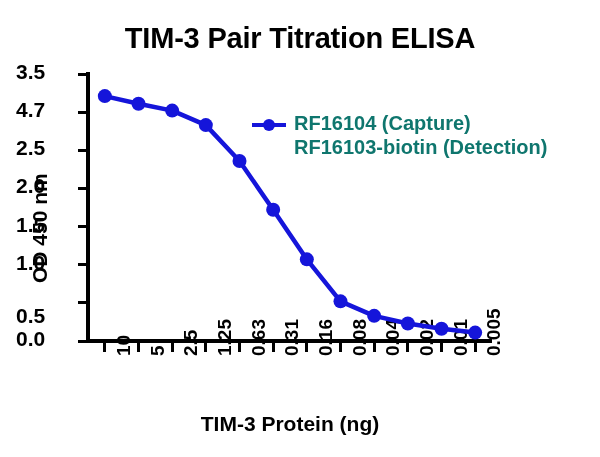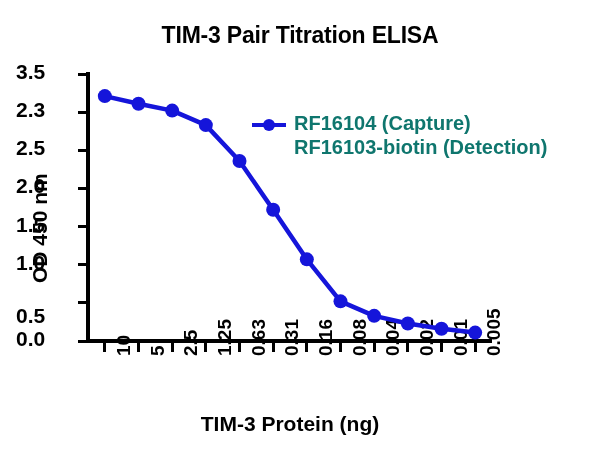--- a/index.html
+++ b/index.html
@@ -23,21 +23,21 @@
     height: 457px;
   }
 
   
   #chart-title {
     position: absolute;
     left: 0;
     top: 22px;
     width: 600px;
     text-align: center;
-    font-size: 23px;
+    font-size: 29px;
     font-weight: bold;
     letter-spacing: -0.2px;
     color: #000000;
     white-space: nowrap;
   }
 
   #y-axis-line {
     position: absolute;
     left: 86px;
     top: 72px;
@@ -180,21 +180,21 @@
       <div class="y-tick-label" style="right: auto; left: 16px; width: 60px; top: 288.857px; margin-top: 15px;">0.5</div>
       <div class="y-tick" style="top: 263.214px;"></div>
       <div class="y-tick-label" style="right: auto; left: 16px; width: 60px; top: 250.714px;">1.0</div>
       <div class="y-tick" style="top: 225.071px;"></div>
       <div class="y-tick-label" style="right: auto; left: 16px; width: 60px; top: 212.571px;">1.5</div>
       <div class="y-tick" style="top: 186.929px;"></div>
       <div class="y-tick-label" style="right: auto; left: 16px; width: 60px; top: 174.429px;">2.0</div>
       <div class="y-tick" style="top: 148.786px;"></div>
       <div class="y-tick-label" style="right: auto; left: 16px; width: 60px; top: 136.286px;">2.5</div>
       <div class="y-tick" style="top: 110.643px;"></div>
-      <div class="y-tick-label" style="right: auto; left: 16px; width: 60px; top: 98.1429px;">2.3</div>
+      <div class="y-tick-label" style="right: auto; left: 16px; width: 60px; top: 98.1429px;">4.7</div>
       <div class="y-tick" style="top: 72.5px;"></div>
       <div class="y-tick-label" style="right: auto; left: 16px; width: 60px; top: 60px;">3.5</div>
     </div>
   <div id="x-ticks">
       <div class="x-tick" style="left: 103.333px;"></div>
       <div class="x-tick-label" style="left: 112.833px; top: 356px;">10</div>
       <div class="x-tick" style="left: 137px;"></div>
       <div class="x-tick-label" style="left: 146.5px; top: 356px;">5</div>
       <div class="x-tick" style="left: 170.667px;"></div>
       <div class="x-tick-label" style="left: 180.167px; top: 356px;">2.5</div>

